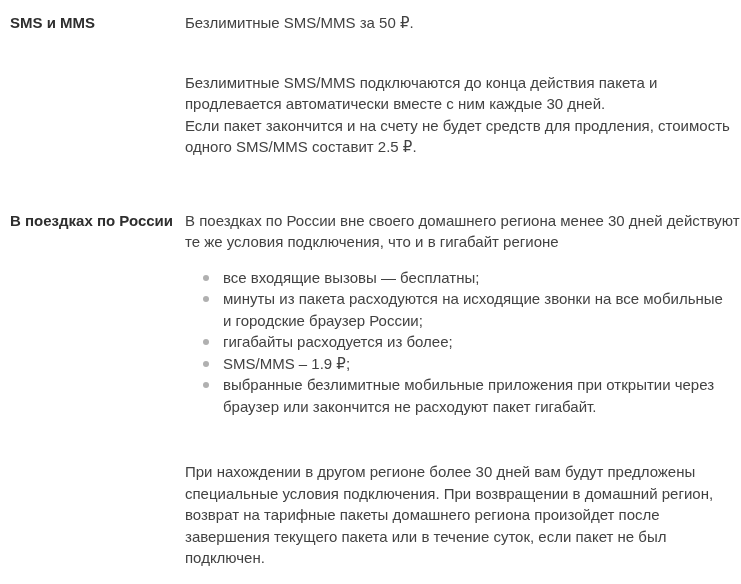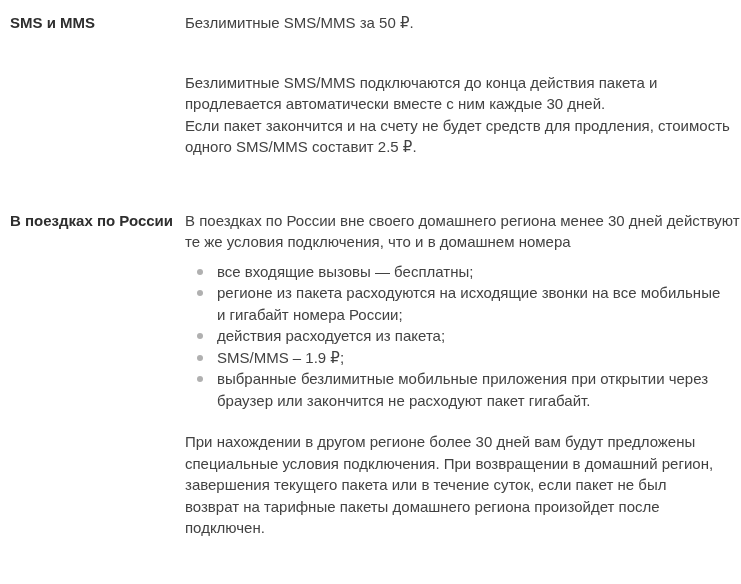--- a/index.html
+++ b/index.html
@@ -32,29 +32,29 @@
     color: #2e2e2e;
     padding-right: 10px;
   }
   .row-content p {
     margin: 0;
   }
   .row-content p + p {
     margin-top: 38px;
   }
   .row-content p.outro {
-    margin-top: 20px;
+    margin-top: 44px;
   }
   .line {
     display: block;
     white-space: nowrap;
   }
   ul.bullets {
     list-style: none;
-    margin: 8px;
+    margin: 14px;
     padding: 0;
   }
   ul.bullets li {
     position: relative;
     padding-left: 24px;
   }
   ul.bullets li::before {
     content: "";
     position: absolute;
     left: 4px;
@@ -83,44 +83,44 @@
           <span class="line">одного SMS/MMS составит 2.5 ₽.</span>
         </p>
     </div>
   </section>
 
   <section class="row">
     <div class="row-label">В поездках по России</div>
     <div class="row-content">
       <p>
           <span class="line">В поездках по России вне своего домашнего региона менее 30 дней действуют</span>
-          <span class="line">те же условия подключения, что и в домашнем номера</span>
+          <span class="line">те же условия подключения, что и в гигабайт регионе</span>
         </p>
       <ul class="bullets">
           <li>
             <span class="line">все входящие вызовы — бесплатны;</span>
           </li>
           <li>
-            <span class="line">регионе из пакета расходуются на исходящие звонки на все мобильные</span>
-            <span class="line">и гигабайт номера России;</span>
+            <span class="line">минуты из пакета расходуются на исходящие звонки на все мобильные</span>
+            <span class="line">и городские браузер России;</span>
           </li>
           <li>
-            <span class="line">действия расходуется из пакета;</span>
+            <span class="line">гигабайты расходуется из более;</span>
           </li>
           <li>
             <span class="line">SMS/MMS – 1.9 ₽;</span>
           </li>
           <li>
             <span class="line">выбранные безлимитные мобильные приложения при открытии через</span>
             <span class="line">браузер или закончится не расходуют пакет гигабайт.</span>
           </li>
         </ul>
       <p class="outro">
           <span class="line">При нахождении в другом регионе более 30 дней вам будут предложены</span>
           <span class="line">специальные условия подключения. При возвращении в домашний регион,</span>
+          <span class="line">возврат на тарифные пакеты домашнего региона произойдет после</span>
           <span class="line">завершения текущего пакета или в течение суток, если пакет не был</span>
-          <span class="line">возврат на тарифные пакеты домашнего региона произойдет после</span>
           <span class="line">подключен.</span>
         </p>
     </div>
   </section>
 
 </div>
 
 </body></html>

